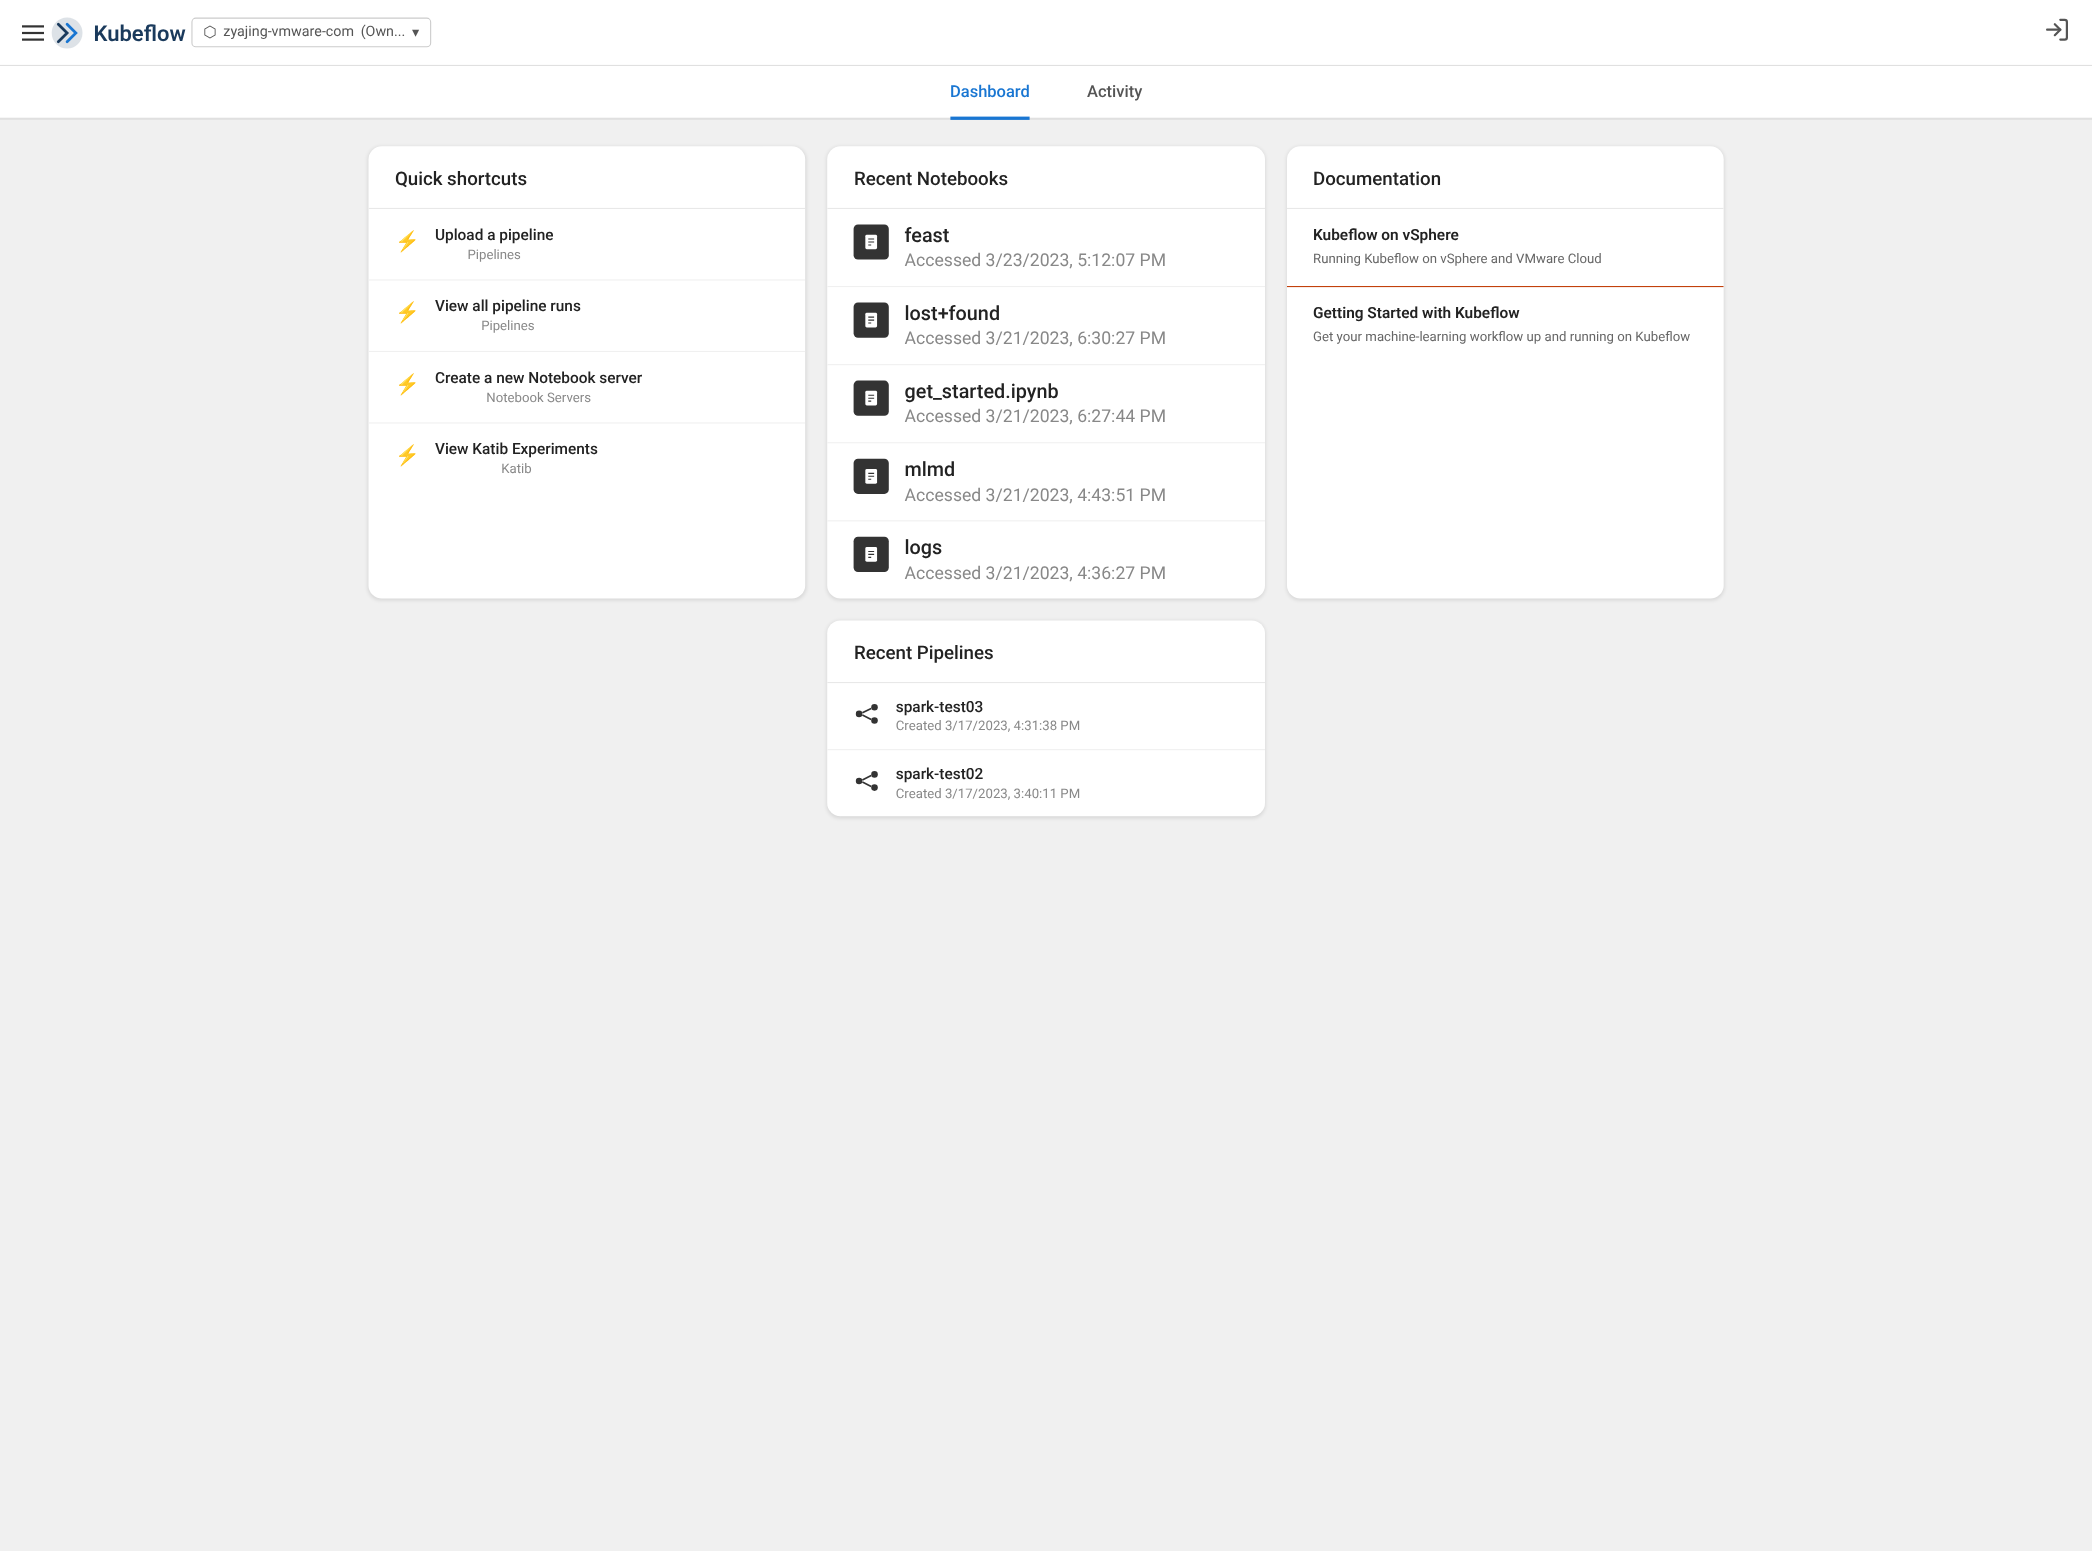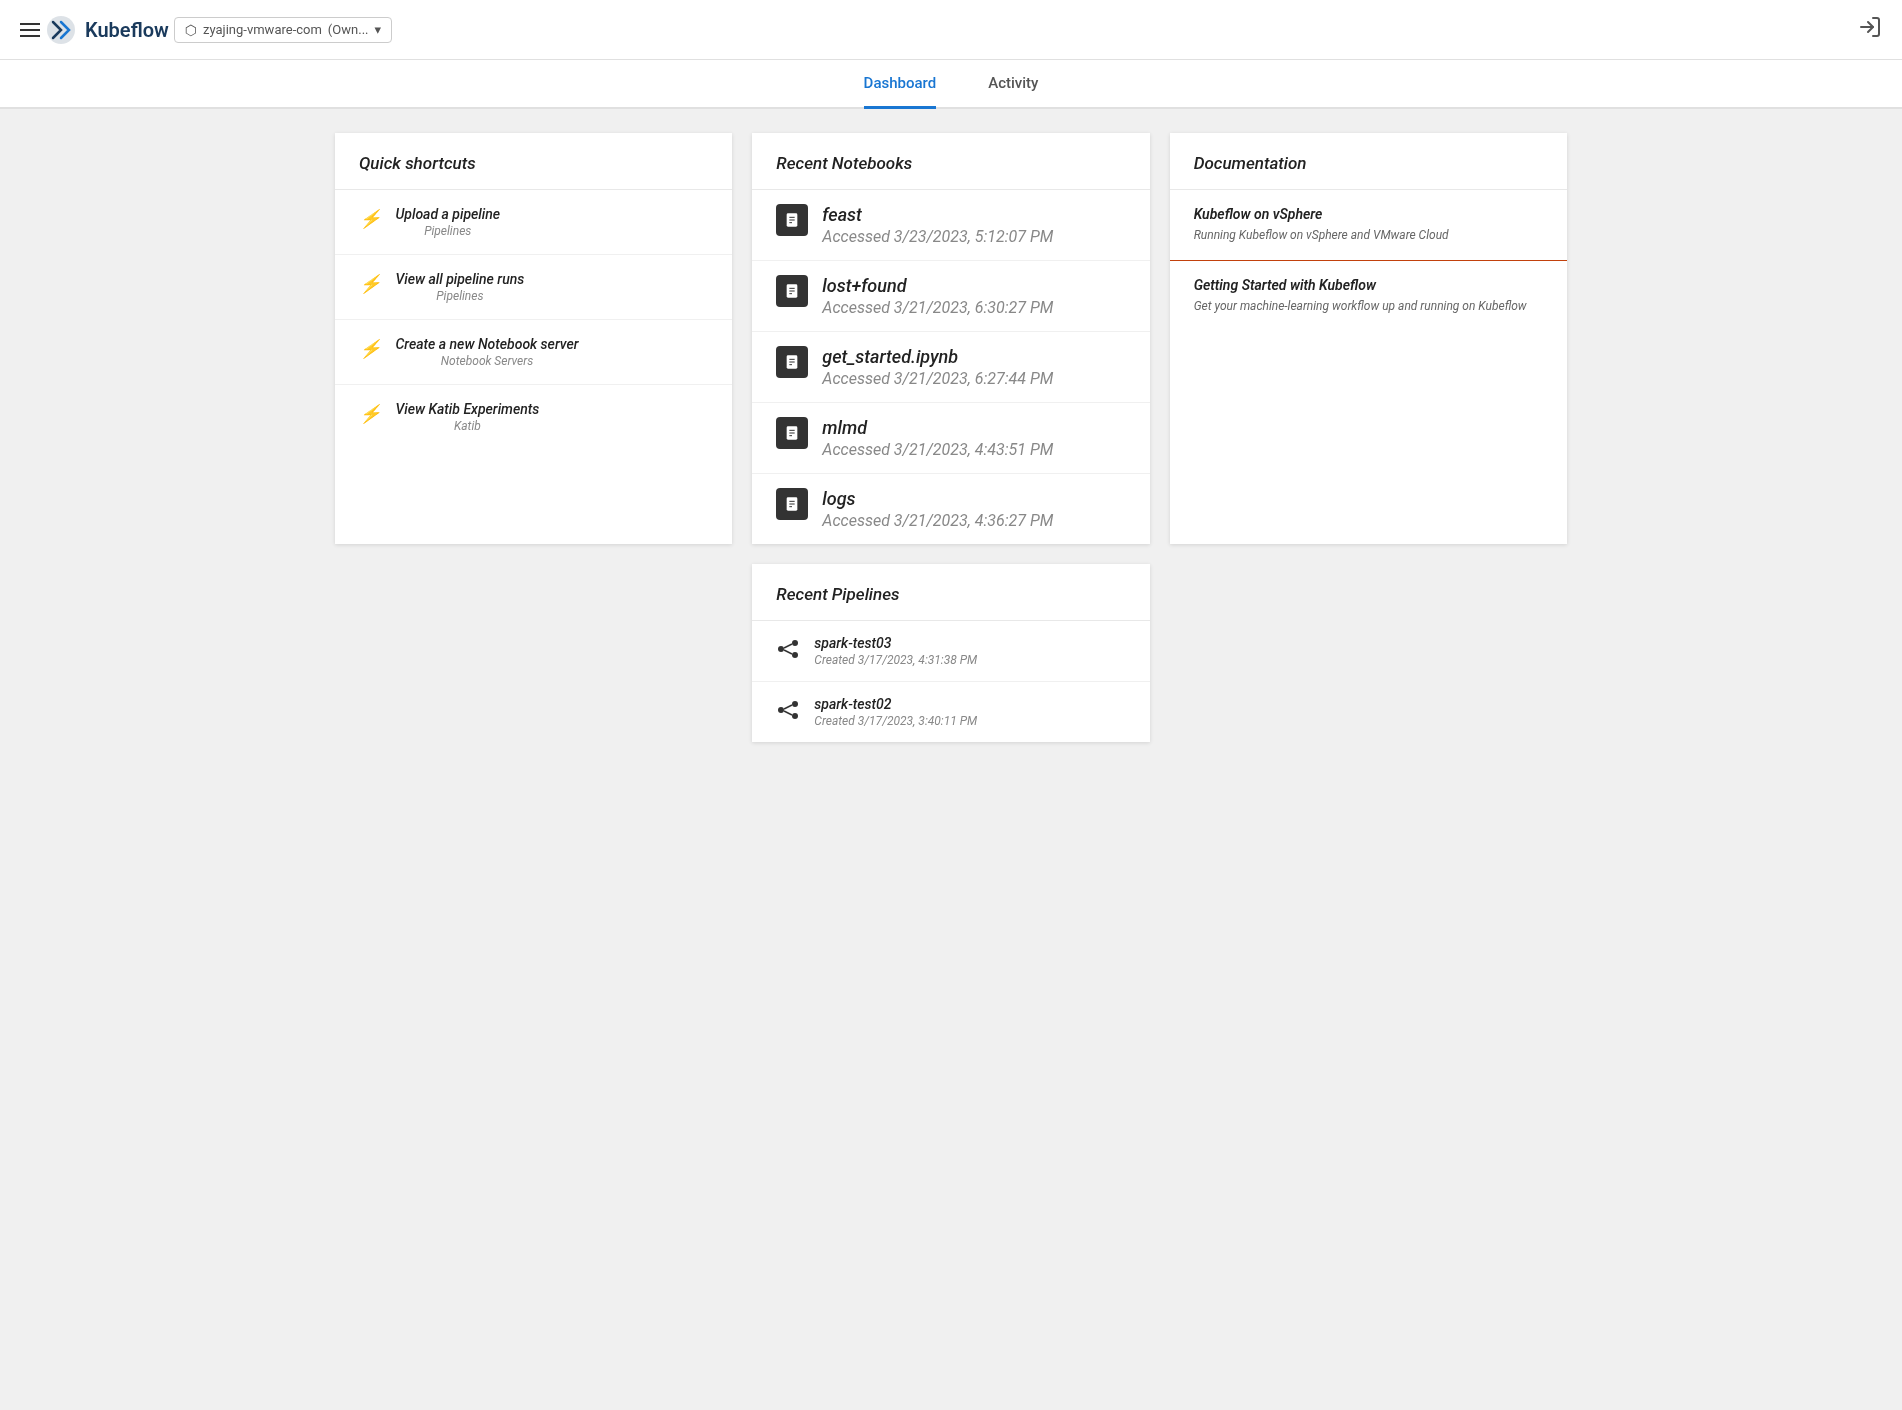--- a/index.html
+++ b/index.html
@@ -64,24 +64,23 @@
     }
     .grid {
       display: grid;
       grid-template-columns: 1fr 1fr 1fr;
       gap: 20px;
     }
 
     
     .card {
       background: #fff;
-      border-radius: 0;
+      border-radius: 12px;
       box-shadow: 0 1px 4px rgba(0,0,0,0.12);
       overflow: hidden;
-      font-style: italic;
     }
     .card-title {
       padding: 20px 24px 16px;
       font-size: 17px;
       font-weight: 500;
       color: #222;
       border-bottom: 1px solid #e8e8e8;
     }
 
     

